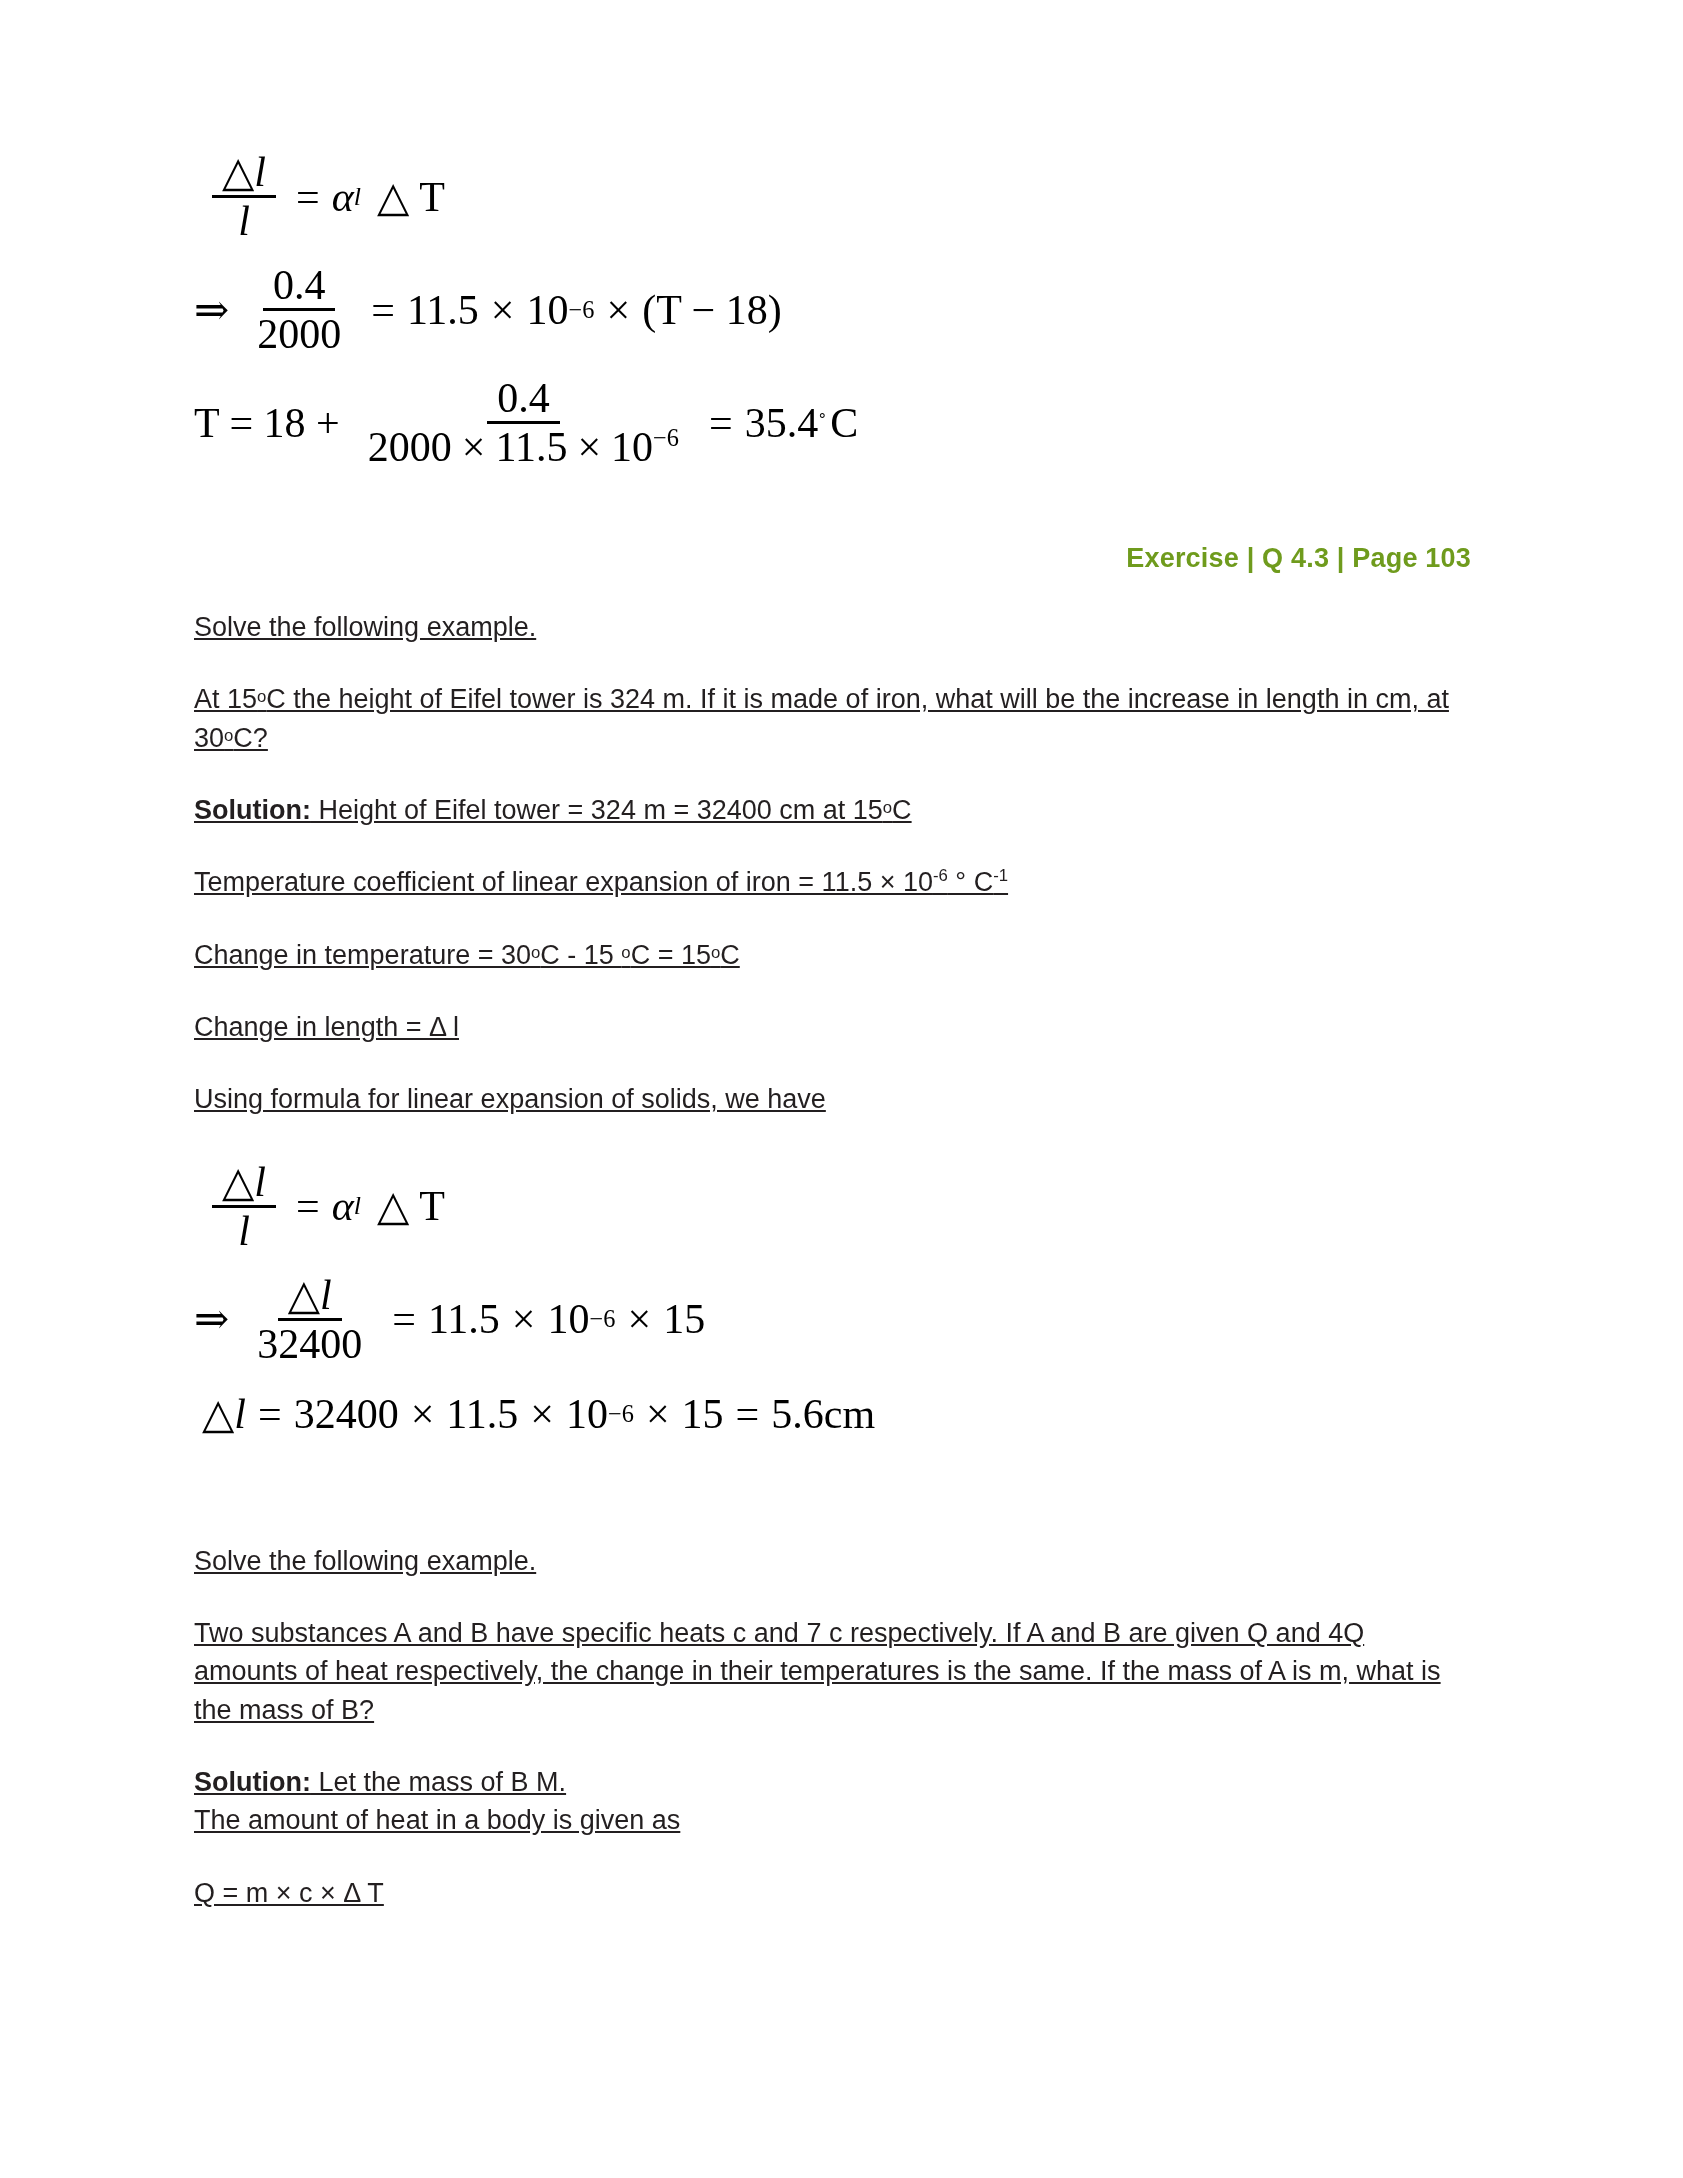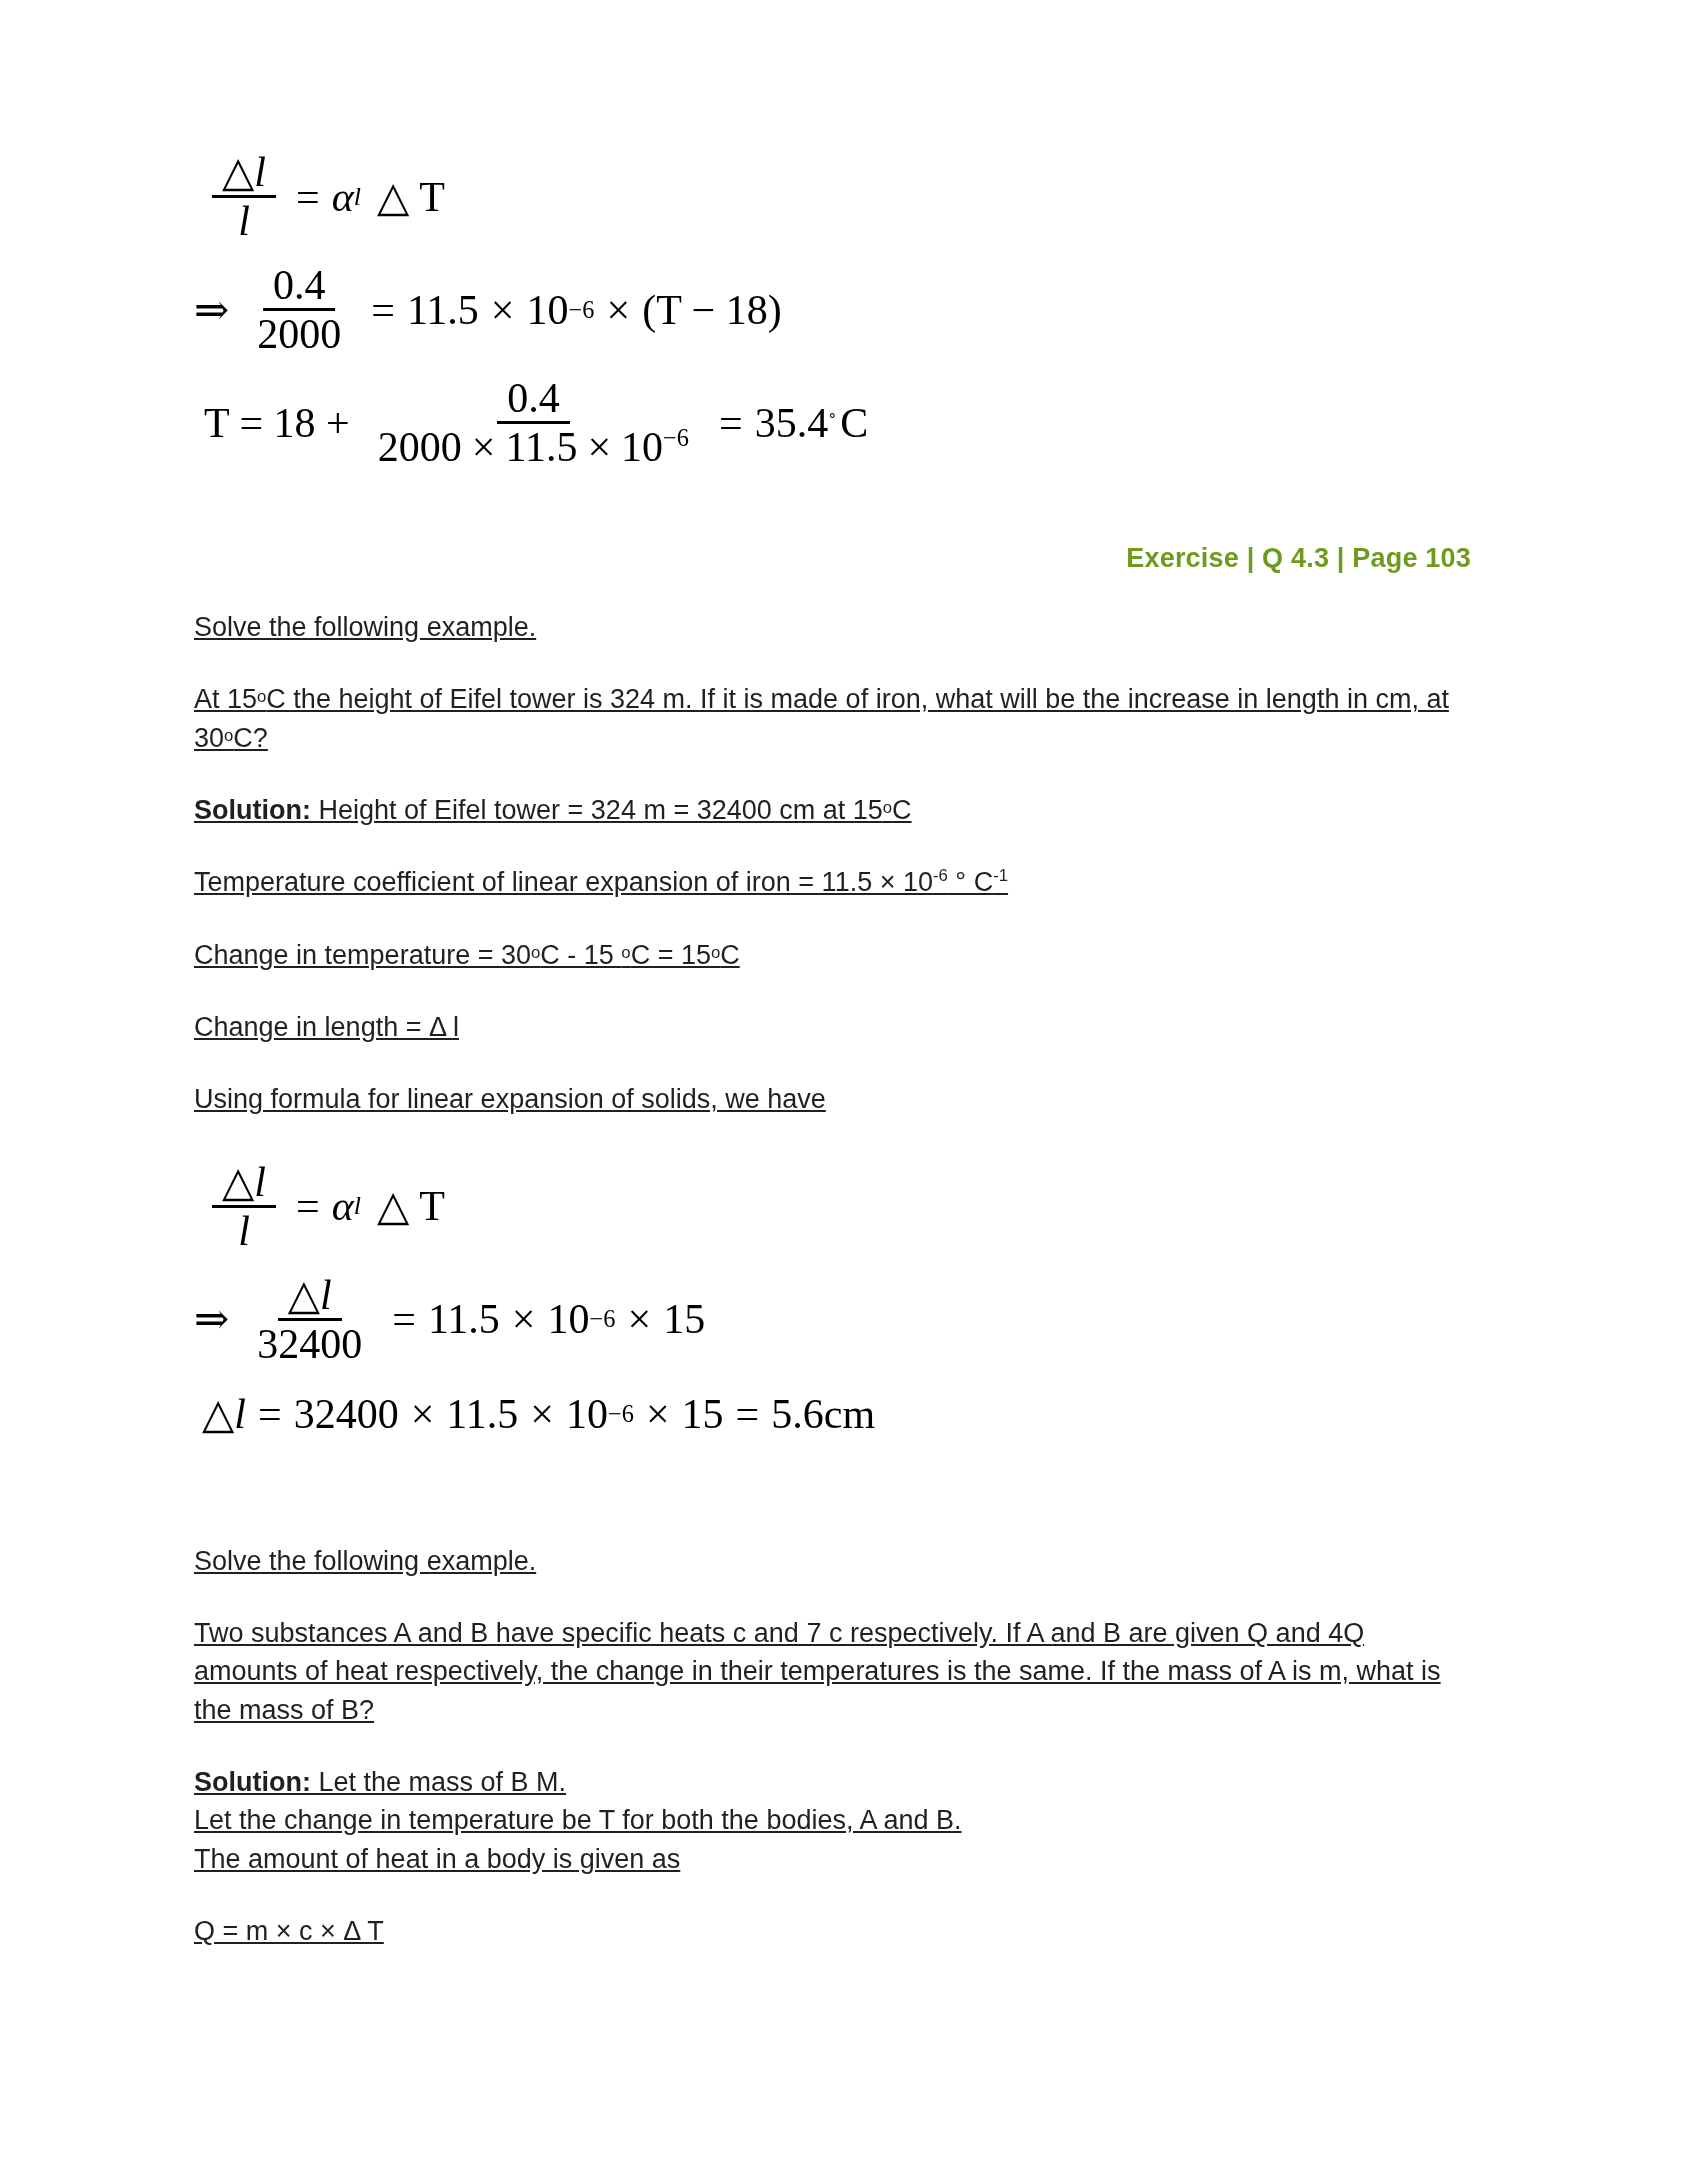--- a/index.html
+++ b/index.html
@@ -69,21 +69,21 @@
   sup.exp {
     font-size: 0.58em;
     vertical-align: super;
     line-height: 0;
   }
   .spacer-sm { display:inline-block; width: 10px; }
 
   
   .f-block-1 { margin-left: 10px; }
   .f-block-2 { margin-left: 0px; margin-top: 18px; }
-  .f-block-3 { margin-left: 10px; margin-top: 18px; }
+  .f-block-3 { margin-top: 18px; }
 
   
   .ex-head {
     color: #6f9b1d;
     font-weight: bold;
     font-size: 27px;
     letter-spacing: 0.2px;
     margin: 0;
     text-align: right;
   }
@@ -240,21 +240,20 @@
 
 
     <div class="gap-34"></div>
     <p class="para">Solve the following example.</p>
 
     <div class="gap-34"></div>
     <p class="para">Two substances A and B have specific heats c and 7 c respectively. If A and B are given Q and 4Q amounts of heat respectively, the change  in their temperatures is the same. If the mass of A is m, what is the mass of B?</p>
 
     <div class="gap-34"></div>
     <p class="para"><span class="b">Solution:</span><span> Let the mass of B M.</span></p>
-    <p class="para">Let the change in temperature be T for both the bodies, A and B.</p>
     <p class="para">The amount of heat in a body is given as</p>
 
     <div class="gap-34"></div>
     <p class="para">Q = m × c × Δ T</p>
 
   </div>
 </div>
 
 
 </body></html>

